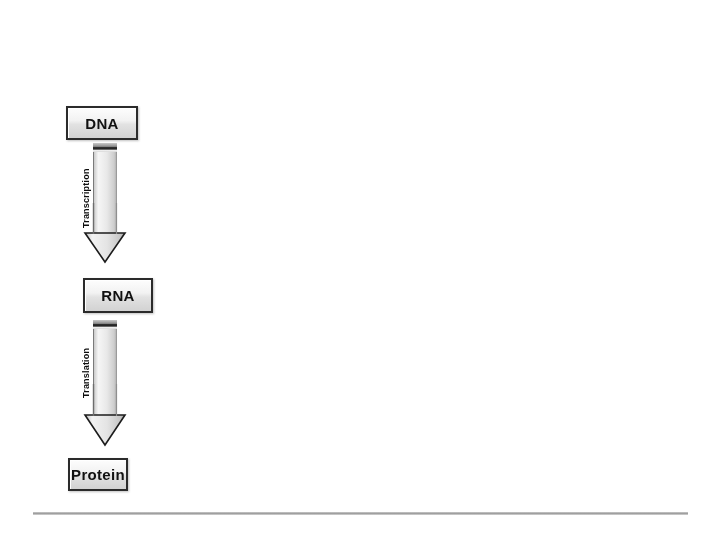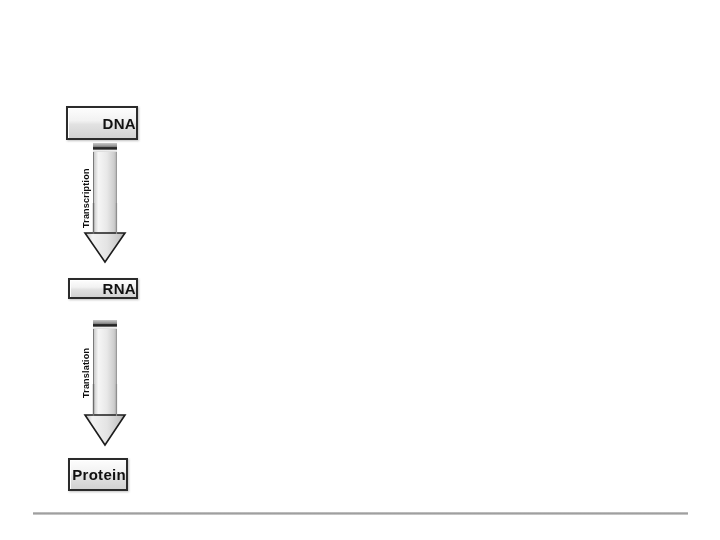--- a/index.html
+++ b/index.html
@@ -20,21 +20,21 @@
     height: 540px;
     background: #ffffff;
   }
 
   
   .node-box {
     position: absolute;
     box-sizing: border-box;
     display: flex;
     align-items: center;
-    justify-content: flex-end;
+    justify-content: center;
     border: 2px solid #2b2b2b;
     background: linear-gradient(to bottom,
                 #fdfdfd 0%,
                 #f2f2f2 42%,
                 #e2e2e2 55%,
                 #d2d2d2 100%);
     box-shadow: inset 1px 1px 0 #ffffff,
                 1px 1px 2px rgba(120,120,120,0.45);
   }
   .node-label {
@@ -42,21 +42,21 @@
     font-weight: bold;
     font-size: 15px;
     line-height: 1;
     color: #111111;
     letter-spacing: 0.3px;
     white-space: nowrap;
     user-select: none;
   }
 
   #box-dna     { left: 66px; top: 106px; width: 72px;  height: 34px; }
-  #box-rna     { left: 68px; top: 278px; width: 70px;  height: 21px; }
+  #box-rna     { left: 83px; top: 278px; width: 70px;  height: 35px; }
   #box-protein { left: 68px; top: 458px; width: 60px;  height: 33px; }
 
   
   .arrow {
     position: absolute;
   }
   .arrow svg {
     display: block;
     overflow: visible;
   }

